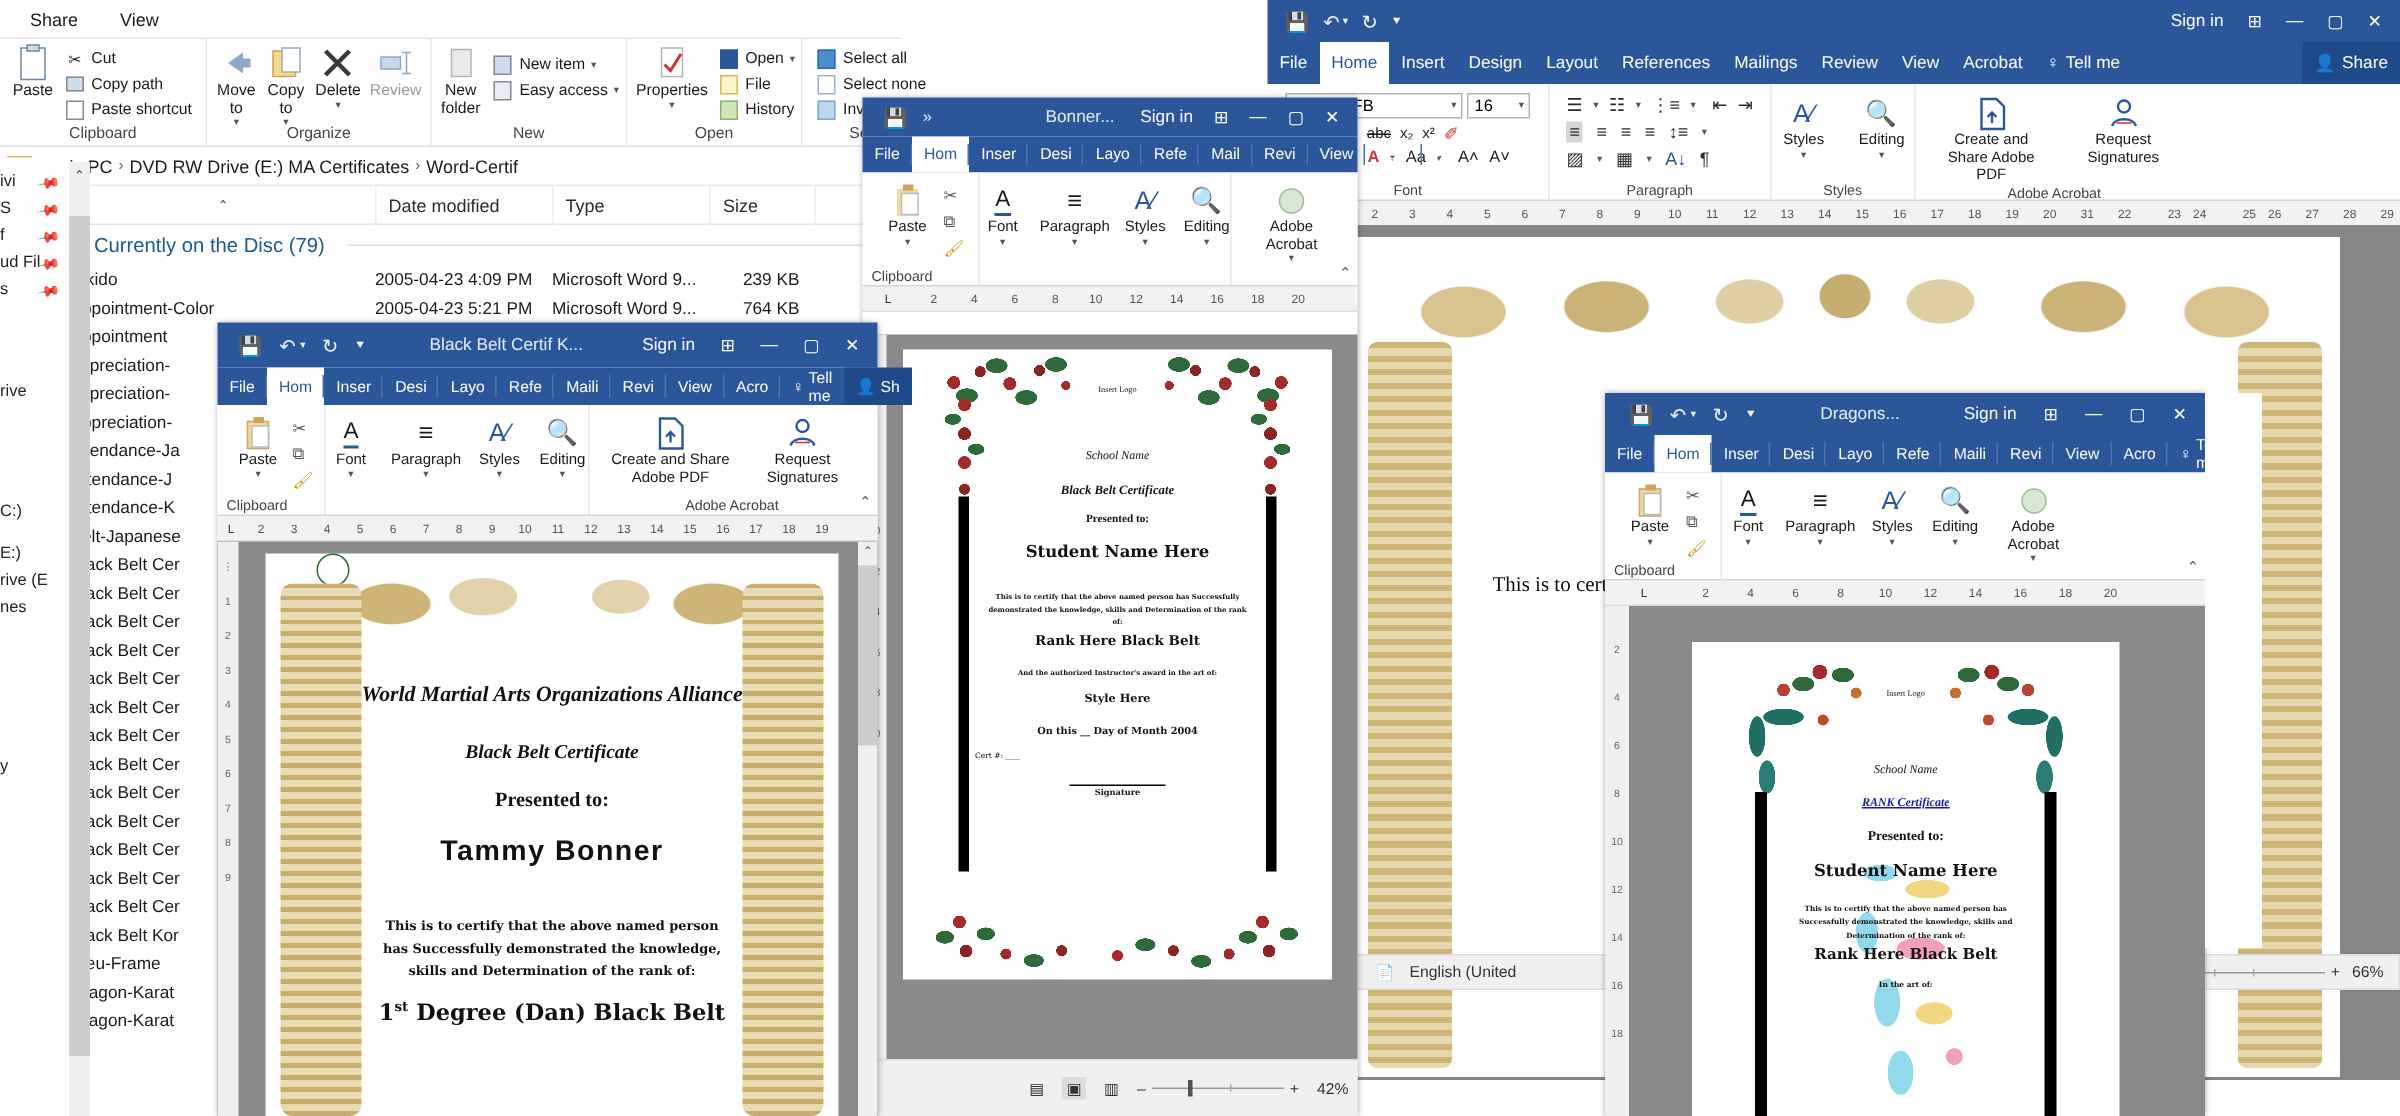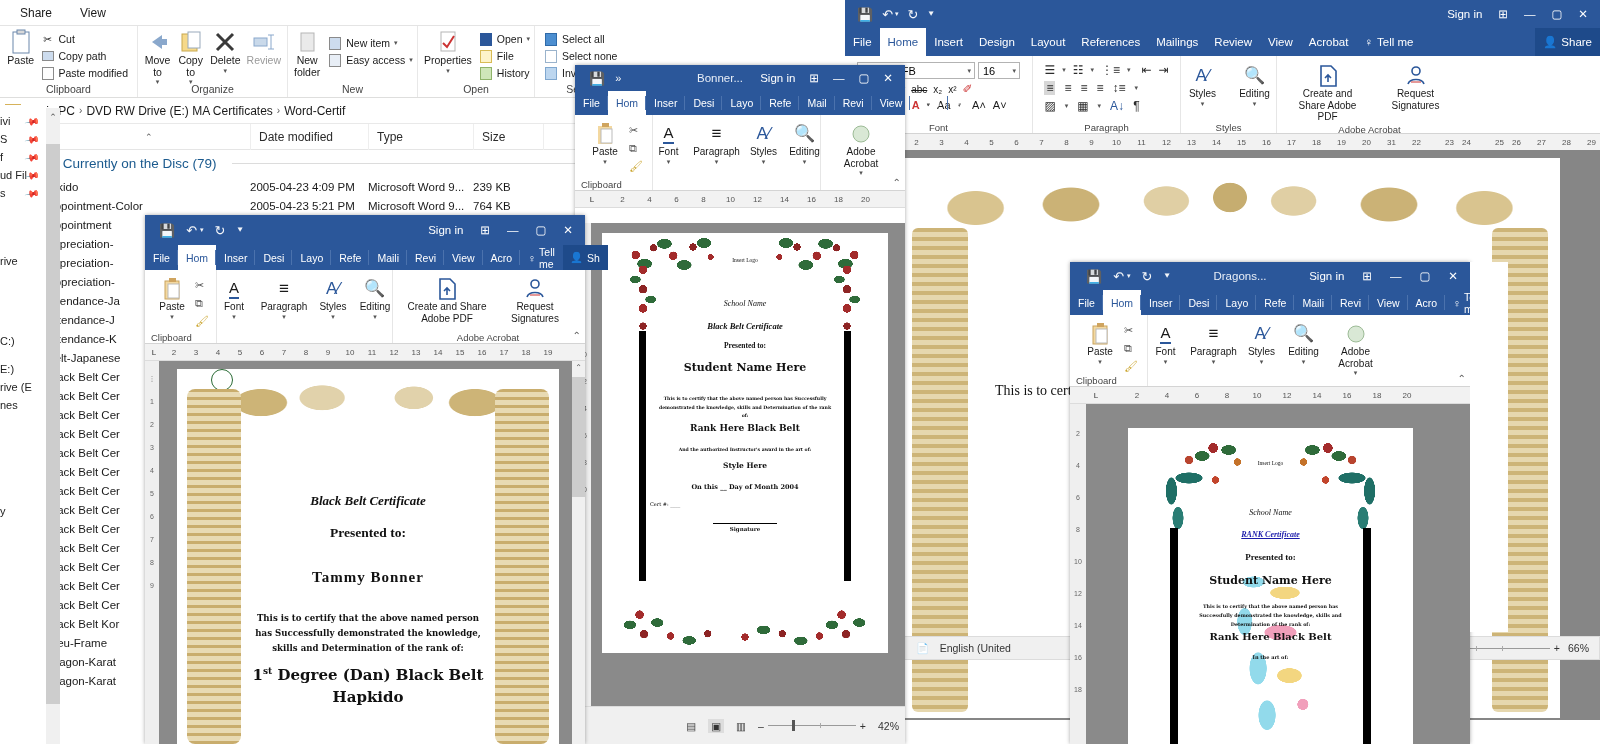--- a/index.html
+++ b/index.html
@@ -27,21 +27,21 @@
   .col { padding-left:8px; border-left:1px solid #eee; height:26px; line-height:26px;}
   .grouphdr { font-size:13.5px; color:#1b5a8e; padding:6px 0 6px 16px; display:flex; align-items:center; gap:6px;}
   .grouphdr .line { flex:1; height:1px; background:#dcdcdc; margin-left:10px; margin-right:6px;}
   .frow { height:19px; display:flex; align-items:center; font-size:11.5px; color:#1a1a1a; }
   .fname { display:flex; align-items:center; gap:6px; padding-left:28px; width:250px; white-space:nowrap; overflow:hidden;}
   .wicon { width:13px; height:14px; background:#fff; border:1px solid #8ba7c9; position:relative; flex:none;}
   .wicon:before { content:"W"; position:absolute; left:0; top:-1px; width:8px; height:14px; background:#2b579a; color:#fff; font-size:8px; line-height:14px; text-align:center; font-weight:bold;}
   .wicon:after { content:""; position:absolute; right:1px; top:3px; width:3px; height:1px; box-shadow:0 0 0 0 #9ab, 0 3px 0 0 #9ab, 0 6px 0 0 #9ab; background:#9ab;}
   .fdate { width:118px; }
   .ftype { width:105px; }
-  .fsize { width:60px; text-align:left;}
+  .fsize { width:60px; text-align:right;}
   .exp-left { position:absolute; left:0; top:105px; width:46px; bottom:0; background:#fff; font-size:11px; color:#222; }
   .exp-left .pin { position:absolute; right:8px; color:#6c6c6c; font-size:10px; transform:rotate(35deg);}
   .exp-scroll { position:absolute; left:46px; top:108px; width:14px; bottom:0; background:#f0f0f0;}
   .exp-scroll .thumb { position:absolute; top:36px; left:0; width:14px; height:560px; background:#cdcdcd;}
   .exp-scroll .up { position:absolute; top:0; left:0; width:14px; height:18px; color:#505050; font-size:9px; text-align:center; line-height:18px;}
 
   
   .wordwin { position:absolute; background:#fff; box-shadow:0 0 4px rgba(0,0,0,.35); }
   .wtitle { background:#2b579a; height:28px; display:flex; align-items:center; color:#fff; font-size:11.5px; position:relative;}
   .qat { display:flex; align-items:center; gap:9px; padding-left:12px;}
@@ -106,21 +106,21 @@
           <div class="smallbtn">
             <span class="ic">
                 <span class="sq" style="width:12px;height:10px;background:#cddcee"></span>
               </span>
             <span>Copy path</span>
           </div>
           <div class="smallbtn">
             <span class="ic">
                 <span class="sq"></span>
               </span>
-            <span>Paste modified</span>
+            <span>Paste shortcut</span>
           </div>
         </div>
       </div>
       <div class="rgroup-label">Clipboard</div>
     </div>
 
     <div class="rgroup" style="width:150px">
       <div class="rgroup-body" style="gap:6px">
         <div class="bigbtn">
           <div class="ic">
@@ -992,20 +992,21 @@
 
 <div class="wordwin" style="left:145px;top:215px;width:440px;height:529px">
   <div class="wtitle" style="height:30px">
     <div class="qat" style="gap:11px;padding-left:14px">
       <span>💾</span>
       <span>↶</span>
         <span style="font-size:7px;margin-left:-8px">▾</span>
       <span>↻</span>
       <span style="font-size:9px">⯆</span>
     </div>
+    <div class="doctitle" style="left:-55px">Black Belt Certif K...</div>
     <div class="right" style="gap:17px">
       <span>Sign in</span>
       <span>⊞</span>
       <span>—</span>
       <span>▢</span>
       <span>✕</span>
     </div>
   </div>
   <div class="wtabs" style="height:25px;font-size:10.5px" id="tabs-blackbelt">
       <div class="wtab sep">File</div>
@@ -1133,26 +1134,26 @@
       <div class="cert">
         <div style="position:absolute;left:0;top:0;width:100%;height:48px;background:
           radial-gradient(ellipse 46px 24px at 22% 70%, #cdb477 0 55%, transparent 58%),
           radial-gradient(ellipse 40px 22px at 38% 60%, #e1d2ab 0 55%, transparent 58%),
           radial-gradient(ellipse 34px 20px at 62% 60%, #e1d2ab 0 55%, transparent 58%),
           radial-gradient(ellipse 46px 24px at 78% 70%, #cdb477 0 55%, transparent 58%);"></div>
         <div style="position:absolute;left:34px;top:0;width:22px;height:22px;border-radius:50%;background:#fff;border:1.5px solid #2a6b35;"></div>
         <div style="position:absolute;left:10px;top:20px;width:54px;bottom:0;background:repeating-linear-gradient(180deg,#c9ad6d 0 3px,#e8dab3 3px 8px);border-radius:8px"></div>
         <div style="position:absolute;right:10px;top:20px;width:54px;bottom:0;background:repeating-linear-gradient(180deg,#c9ad6d 0 3px,#e8dab3 3px 8px);border-radius:8px"></div>
 
+        <div class="ct" style="top:86px;font-size:14.5px;font-weight:bold;font-style:italic;font-family:'Liberation Serif',serif">World Martial Arts Organizations Alliance</div>
         <div class="ct" style="top:124px;font-size:13px;font-weight:bold;font-style:italic;font-family:'Liberation Serif',serif">Black Belt Certificate</div>
         <div class="ct" style="top:156px;font-size:13.5px;font-weight:bold;font-family:'Liberation Serif',serif">Presented to:</div>
-        <div class="ct blk" style="top:200px;font-size:15px;font-weight:bold;font-family:Liberation Serif, serif;letter-spacing:1px">Tammy  Bonner</div>
+        <div class="ct blk" style="top:188px;font-size:19px;font-weight:bold;font-family:Liberation Sans, sans-serif;letter-spacing:1px">Tammy  Bonner</div>
         <div class="ct" style="top:242px;font-size:8.6px;font-weight:bold;line-height:1.75;padding:0 72px;font-family:'DejaVu Serif',serif">This is to certify that the above named person has Successfully demonstrated the knowledge, skills and Determination of the rank of:</div>
         <div class="ct blk" style="top:297px;font-size:15px;font-weight:bold;font-family:'DejaVu Serif',serif"><span>1</span><sup style="font-size:9px">st</sup><span> Degree (Dan) Black Belt</span></div>
-        <div class="ct blk" style="top:319px;font-size:15px;font-weight:bold;font-family:'DejaVu Serif',serif">Hapkido</div>
       </div>
     </div>
     <div style="position:absolute;right:0;top:0;width:13px;height:100%;background:#f0f0f0">
       <div style="text-align:center;font-size:8px;color:#555;padding-top:2px">⌃</div>
       <div style="position:absolute;top:16px;left:0;width:13px;height:120px;background:#cdcdcd"></div>
     </div>
   </div>
 </div>
 
 <div class="wordwin" style="left:1070px;top:262px;width:400px;height:482px">

